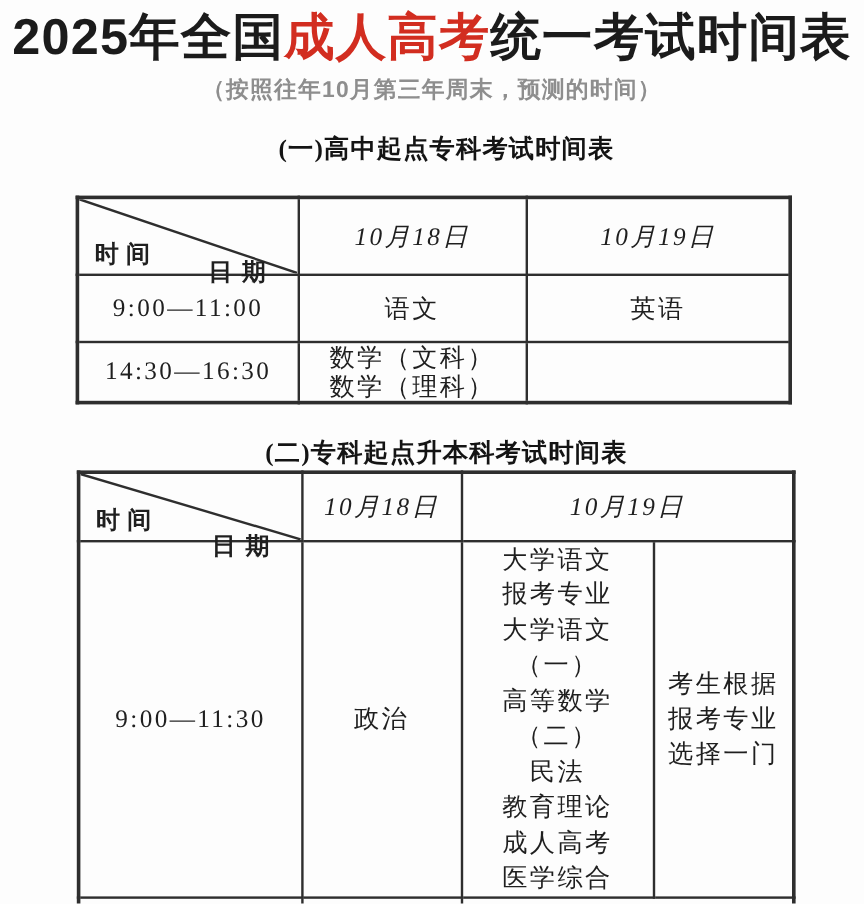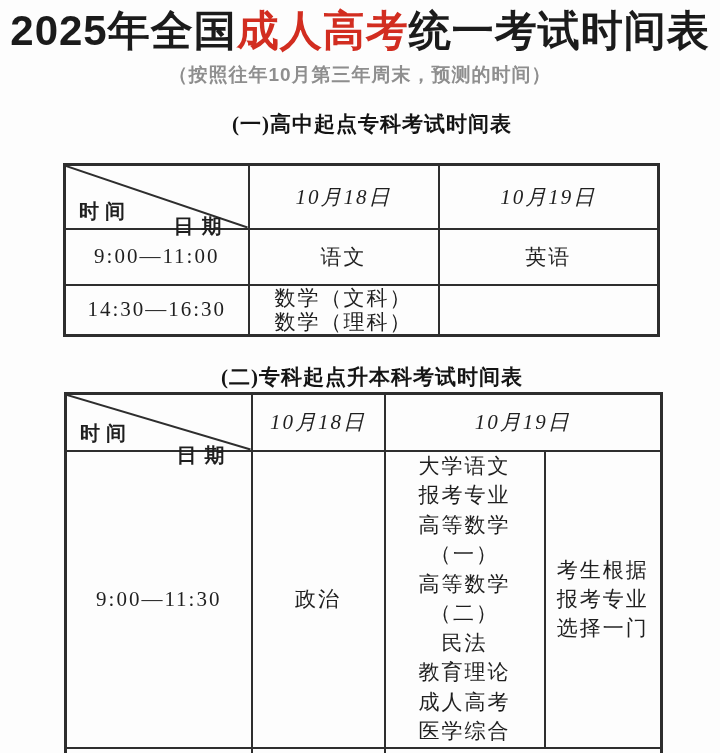--- a/index.html
+++ b/index.html
@@ -178,21 +178,21 @@
       </td>
       <td class="date-header">10月18日</td>
       <td class="date-header" colspan="2">10月19日</td>
     </tr>
     <tr style="height:238px">
       <td class="time-cell">9:00—11:30</td>
       <td>政治</td>
       <td class="subjects-cell">
         <div>大学语文</div>
         <div>报考专业</div>
-        <div>高等数学（一）</div>
+        <div>大学语文（一）</div>
         <div>高等数学（二）</div>
         <div>民法</div>
         <div>教育理论</div>
         <div>成人高考</div>
         <div>医学综合</div>
       </td>
       <td class="note-cell">考生根据
 报考专业
 选择一门</td>
     </tr>

